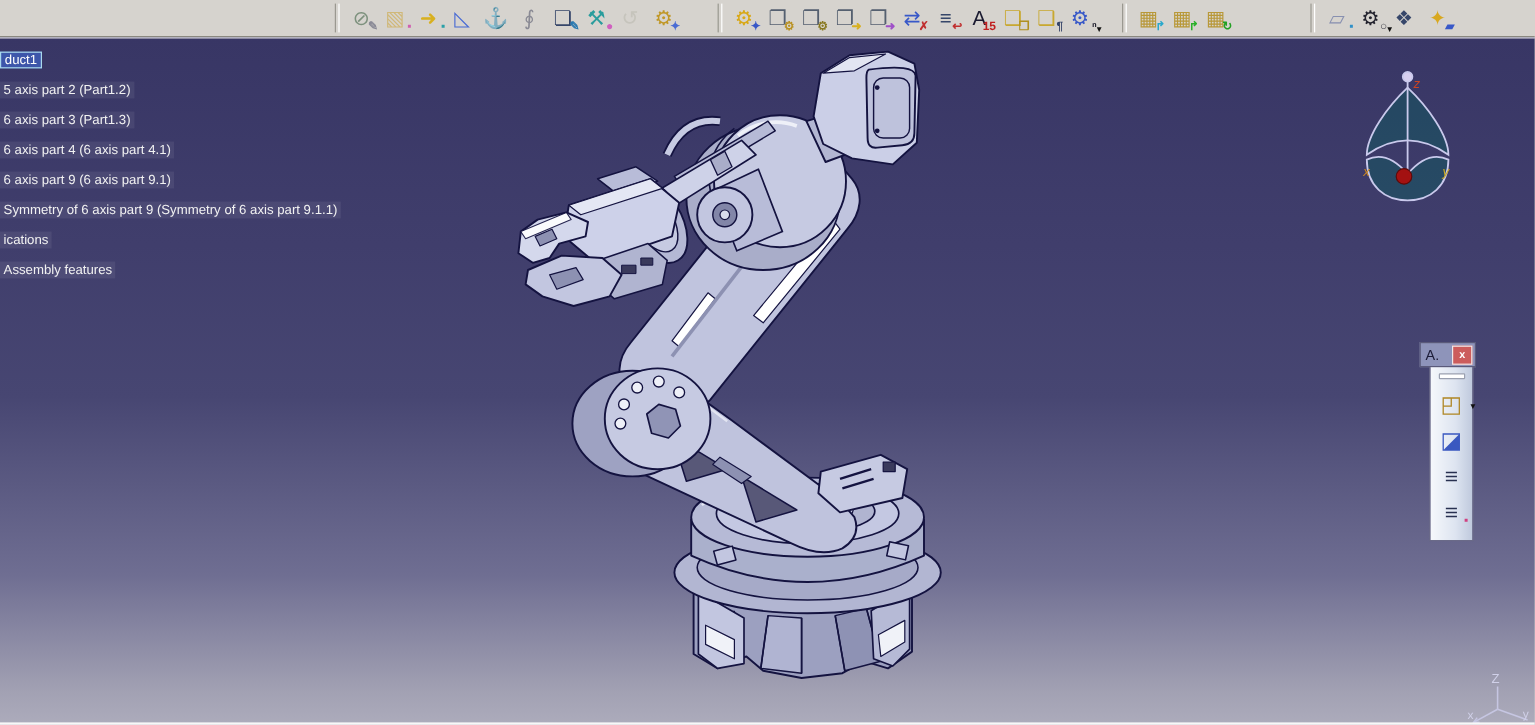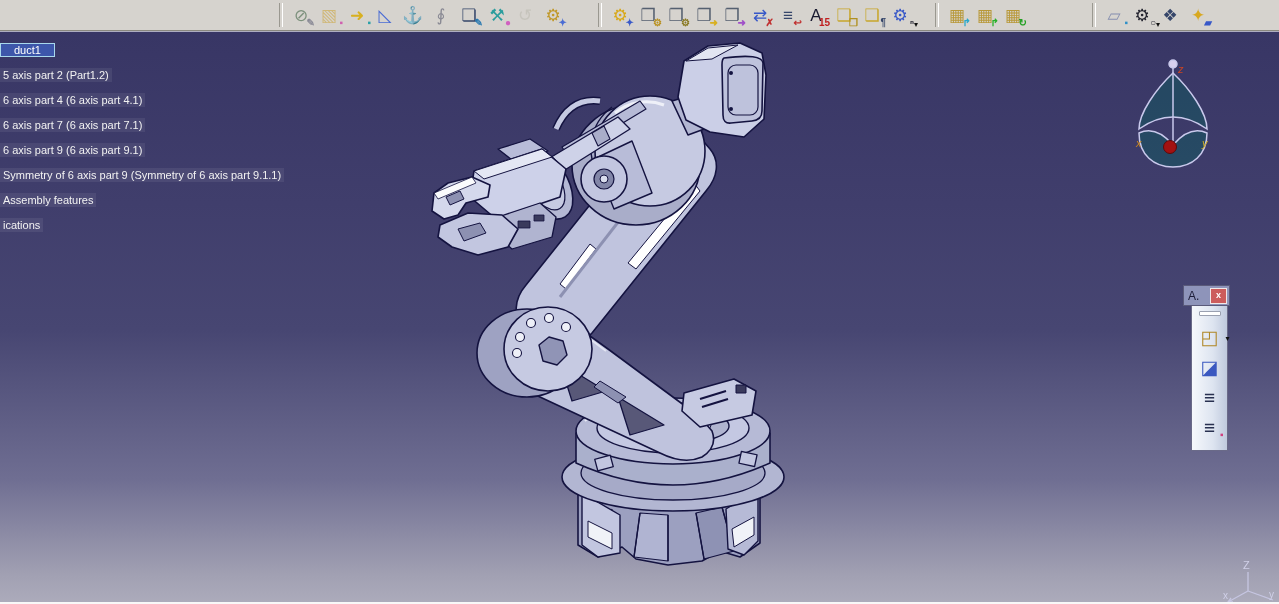--- a/index.html
+++ b/index.html
@@ -21,21 +21,21 @@
     background:linear-gradient(180deg,#383665 0%,#403e6c 30%,#474672 52%,#6f6e92 78%,#a2a1b3 95%,#adacbc 100%);}
   .bottom-line{position:absolute;left:0;bottom:0;width:100%;height:3px;background:#f8f8f8;}
   svg.robot{position:absolute;left:0;top:-31px;}
   svg.compass{position:absolute;left:1126px;top:25px;}
   svg.triad{position:absolute;left:1222px;bottom:0px;}
 
   
   .tree{position:absolute;left:0;top:5px;}
   .tree-item{height:25px;display:flex;align-items:center;cursor:default;}
   .tree-label{font-size:11px;color:#f2f2f2;background:rgba(255,255,255,0.07);padding:1px 3px;white-space:nowrap;}
-  .tree-item.selected .tree-label{background:#3d56aa;border:1px solid #a8d8ec;color:#ffffff;padding:0 13px;}
+  .tree-item.selected .tree-label{background:#3d56aa;border:1px solid #a8d8ec;color:#ffffff;padding:0 3px;}
 
   
   .palette{position:absolute;left:1183px;top:253px;width:47px;}
   .pal-title{height:21px;background:#8e94ba;border:1px solid #5a5a7a;display:flex;align-items:center;justify-content:space-between;padding:0 2px 0 4px;box-sizing:border-box;}
   .pal-title-text{font-size:12px;color:#1d1d38;}
   .pal-close{width:15px;height:14px;background:#cc5c5c;border:1px solid #f0e8e8;color:#ffffff;font-size:9px;font-weight:bold;display:flex;align-items:center;justify-content:center;cursor:pointer;line-height:1;}
   .pal-body{margin-left:8px;width:37px;background:linear-gradient(90deg,#f6f8fc 0%,#dde4f0 60%,#bfc9dd 100%);border:1px solid #6a6a88;border-top:none;padding:5px 0 8px 0;box-sizing:border-box;}
   .pal-grip{width:20px;height:3px;margin:0 auto 6px auto;background:#ffffff;border:1px solid #9aa0b0;border-radius:1px;}
   .pal-icons{display:flex;flex-direction:column;align-items:center;}
   .pal-icon{position:relative;width:26px;height:30px;display:flex;align-items:center;justify-content:center;cursor:pointer;}
@@ -319,36 +319,36 @@
     </svg>
 
     <div class="tree">
         <div class="tree-item selected">
           <span class="tree-label">duct1</span>
         </div>
         <div class="tree-item">
           <span class="tree-label">5 axis part 2 (Part1.2)</span>
         </div>
         <div class="tree-item">
+          <span class="tree-label">6 axis part 3 (Part1.3)</span>
+        </div>
+        <div class="tree-item">
           <span class="tree-label">6 axis part 4 (6 axis part 4.1)</span>
         </div>
         <div class="tree-item">
-          <span class="tree-label">6 axis part 7 (6 axis part 7.1)</span>
-        </div>
-        <div class="tree-item">
           <span class="tree-label">6 axis part 9 (6 axis part 9.1)</span>
         </div>
         <div class="tree-item">
           <span class="tree-label">Symmetry of 6 axis part 9 (Symmetry of 6 axis part 9.1.1)</span>
         </div>
         <div class="tree-item">
+          <span class="tree-label">ications</span>
+        </div>
+        <div class="tree-item">
           <span class="tree-label">Assembly features</span>
-        </div>
-        <div class="tree-item">
-          <span class="tree-label">ications</span>
         </div>
       </div>
 
     <div class="palette">
       <div class="pal-title">
         <span class="pal-title-text">A.</span>
         <span class="pal-close">x</span>
       </div>
       <div class="pal-body">
         <div class="pal-grip"></div>

